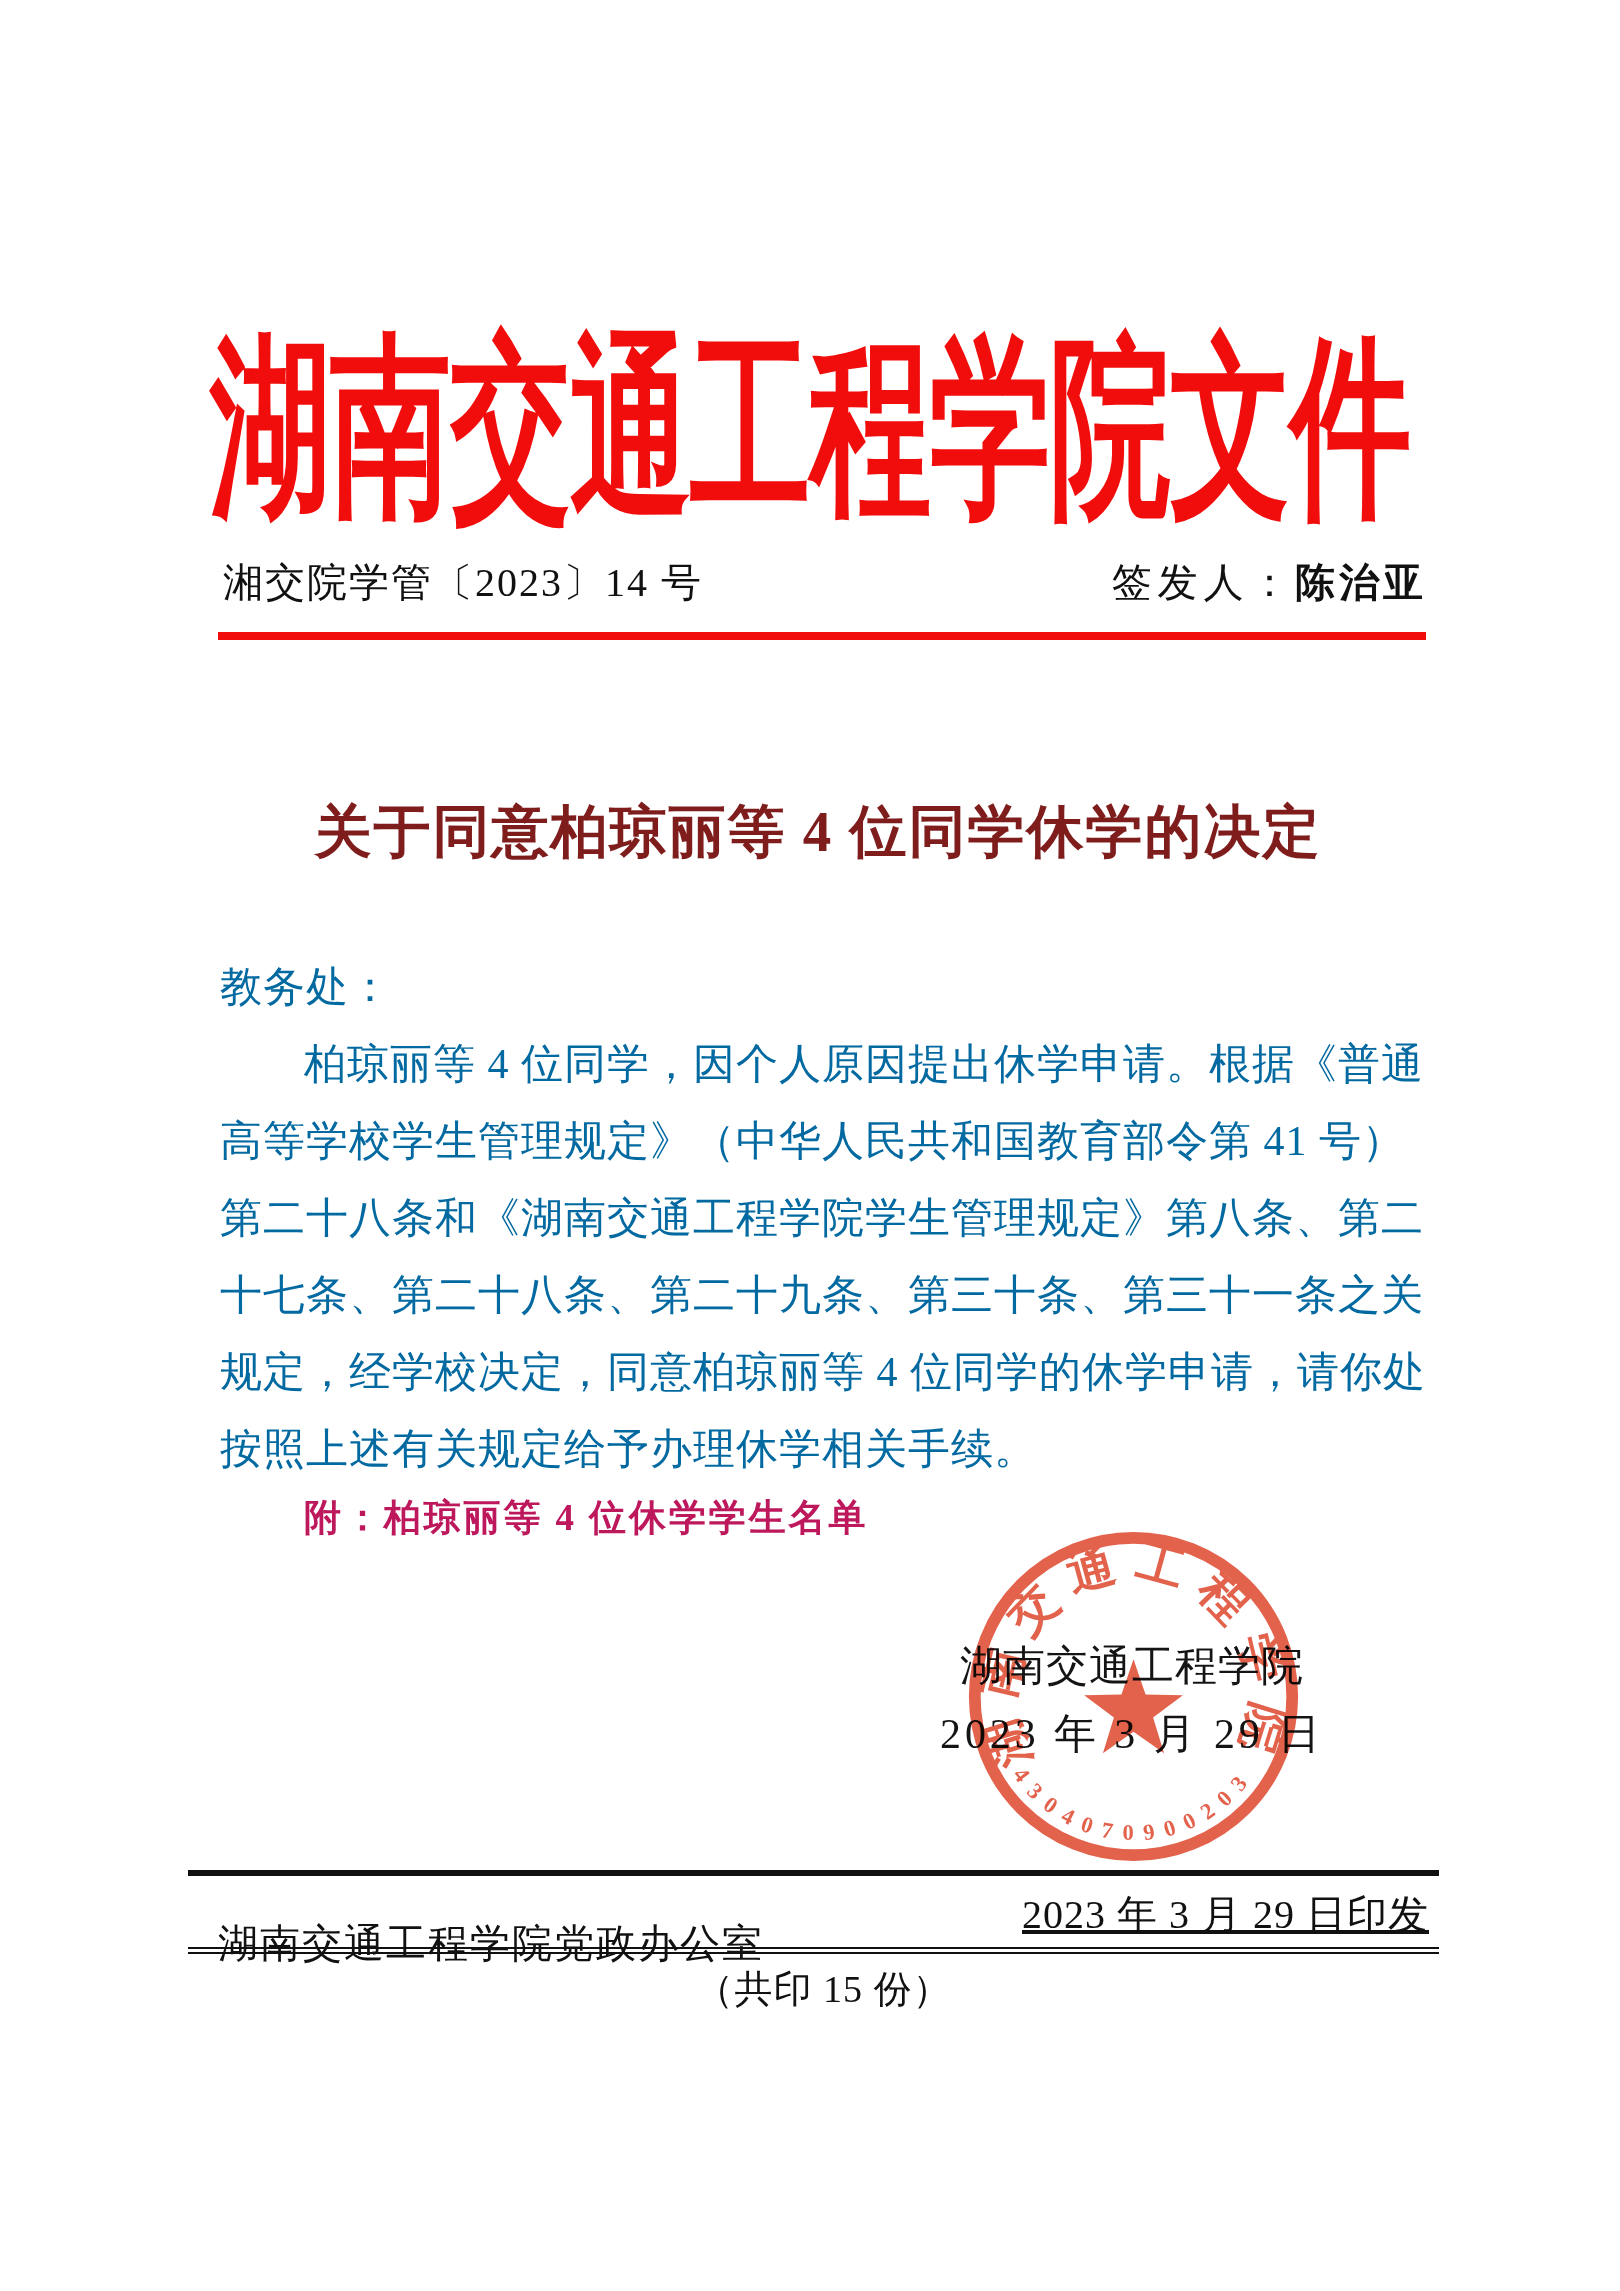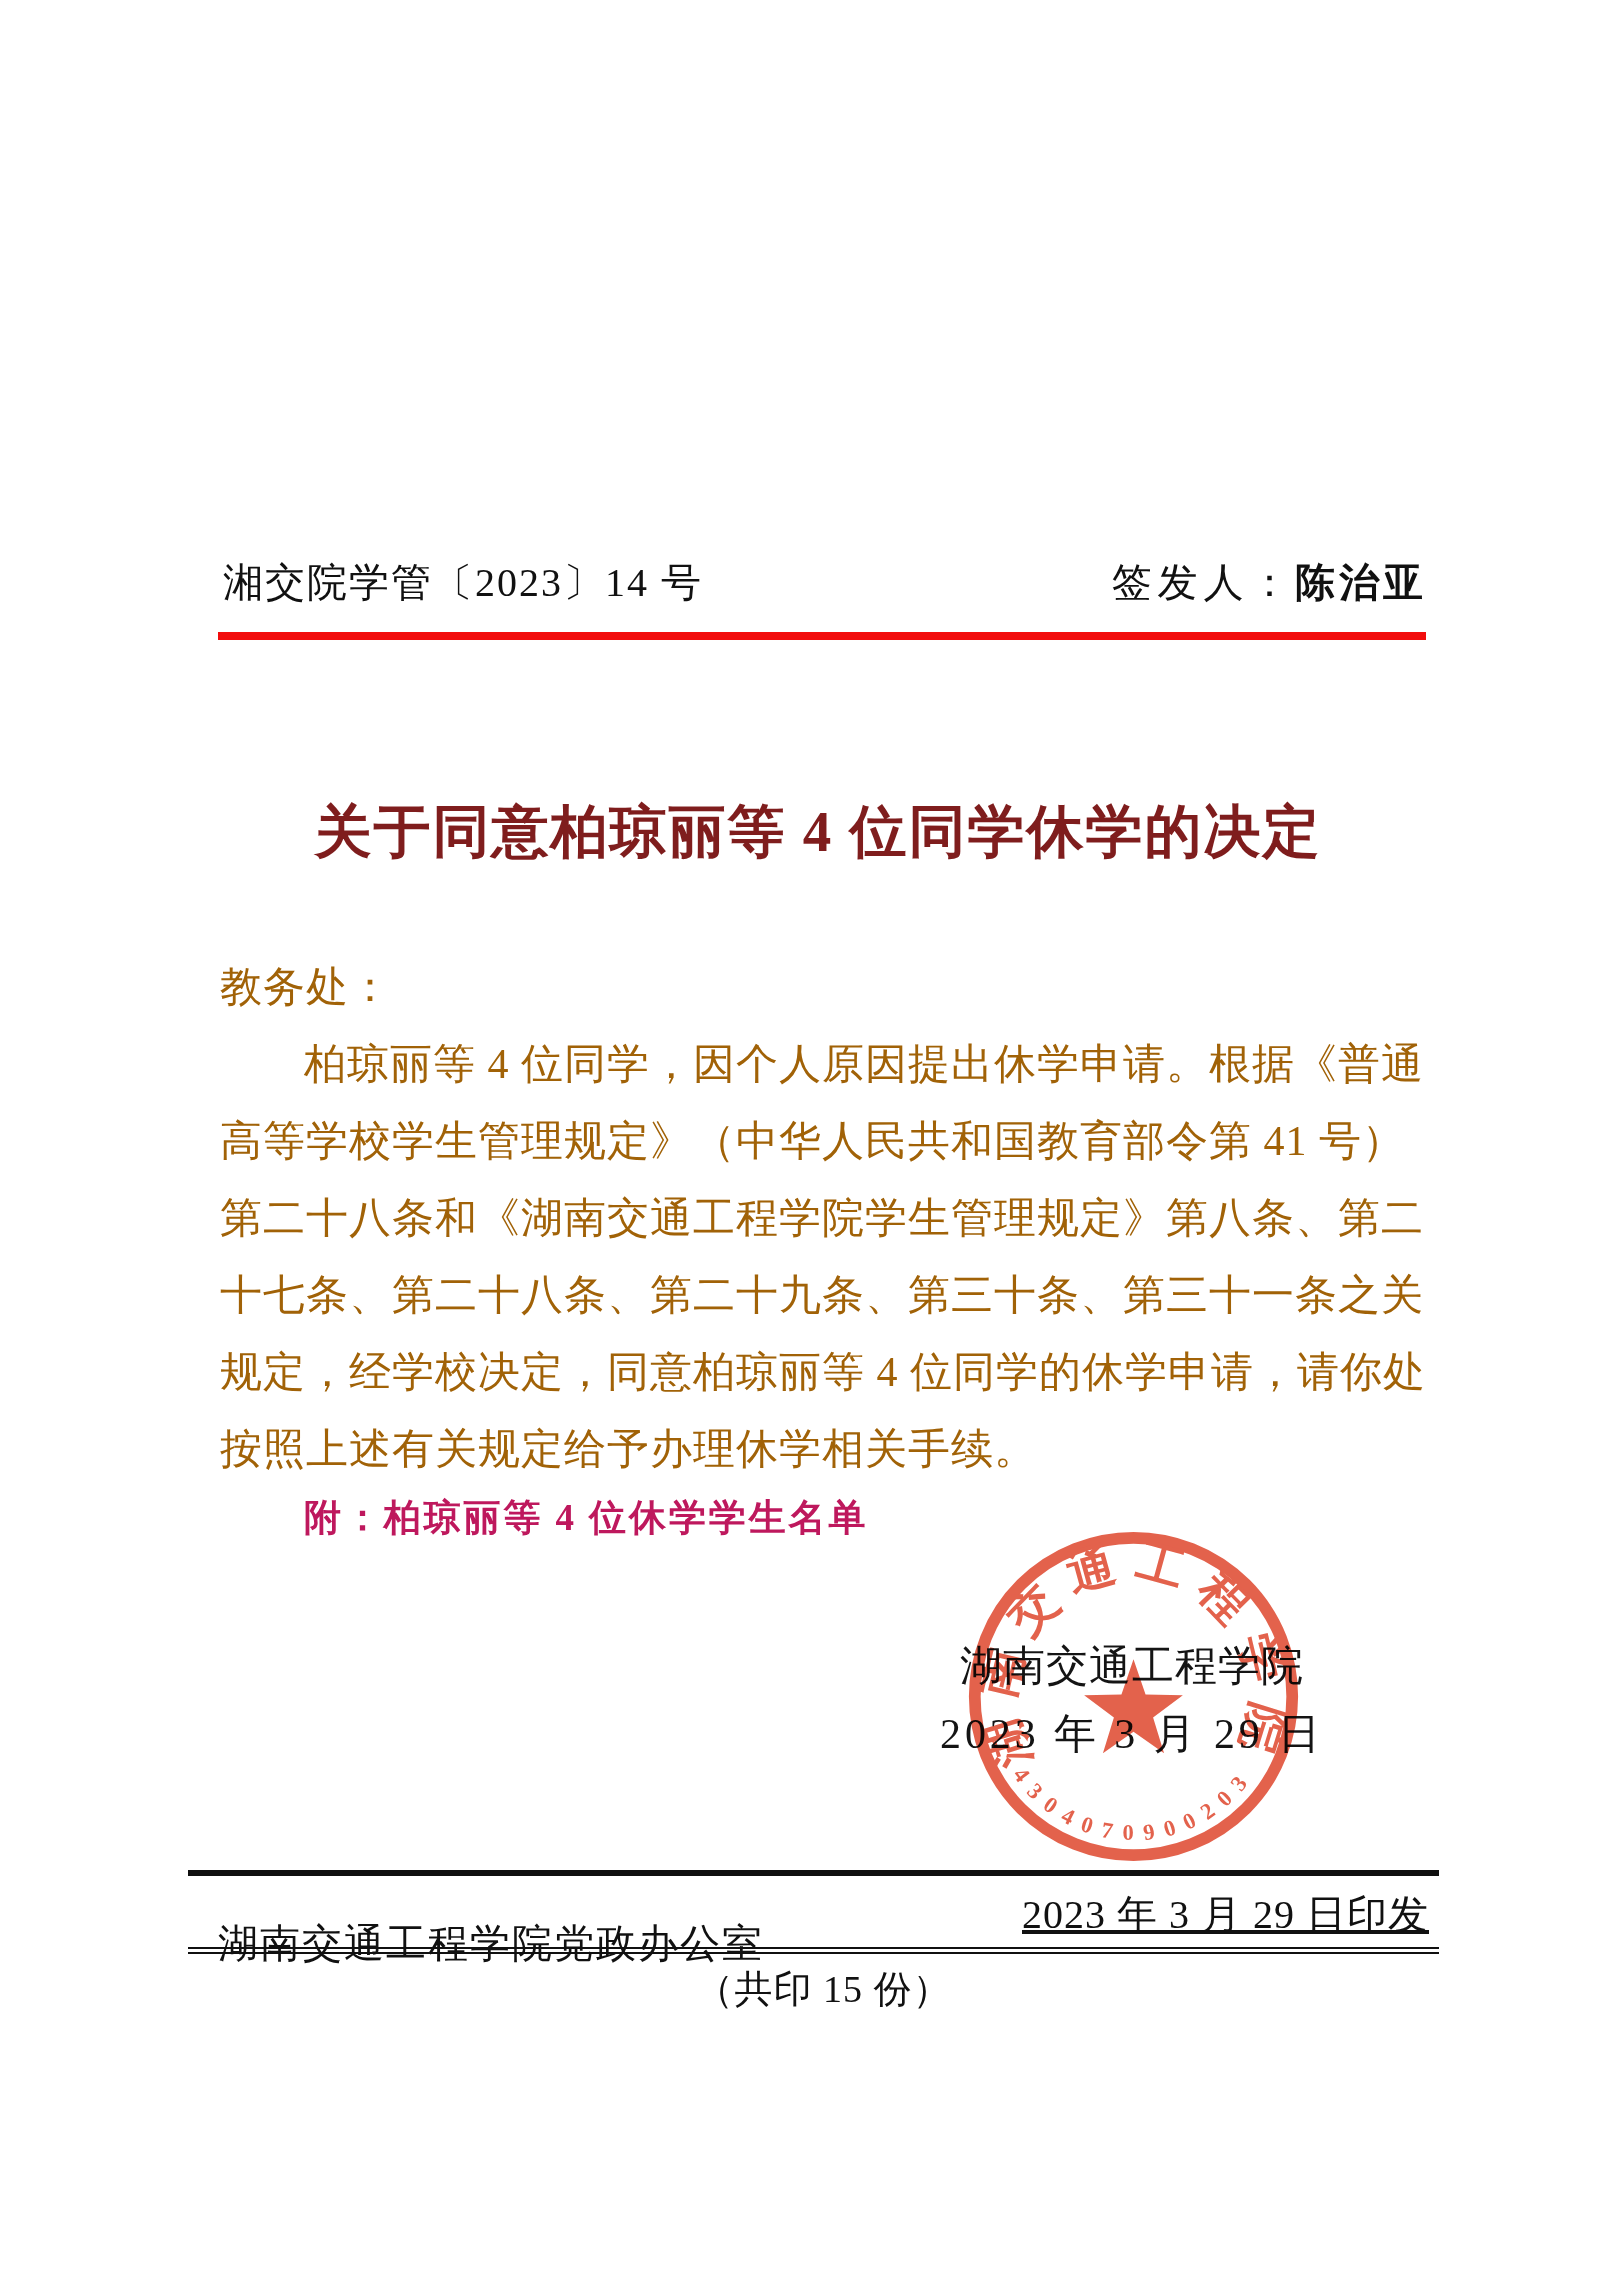--- a/index.html
+++ b/index.html
@@ -42,21 +42,21 @@
     text-align:center;
     font-size:57px;font-weight:bold;line-height:71px;
     letter-spacing:2px;
     color:#7f1d1d;
     margin-left:8px;
   }
   
   .body-block{
     position:absolute;left:220px;top:949px;width:1215px;
     font-size:42px;line-height:77px;
-    color:#a16207;
+    color:#0369a1;
   }
   .body-line{white-space:nowrap;letter-spacing:1px;}
   .body-line.indent{padding-left:84px;}
   .attachment-line{
     position:absolute;left:220px;top:1494px;width:1215px;
     padding-left:84px;box-sizing:border-box;
     font-size:37px;font-weight:bold;line-height:47px;letter-spacing:2.9px;
     color:#be185d;
   }
   
@@ -97,20 +97,23 @@
   .foot-copies{
     position:absolute;left:218px;top:1966px;width:1211px;
     text-align:center;font-size:38px;line-height:47px;letter-spacing:1px;
   }
 </style>
 </head>
 <body>
 
 <div class="page">
 
+  <div class="masthead">
+    <span class="masthead-inner">湖南交通工程学院文件</span>
+  </div>
 
   <div class="docno-row">
     <span class="docno">湘交院学管〔2023〕14 号</span>
     <span class="signer"><span class="signer-label">签发人：</span><span class="signer-name">陈治亚</span></span>
   </div>
 
   <div class="red-rule"></div>
 
   <div class="doc-title">关于同意柏琼丽等 4 位同学休学的决定</div>
 

